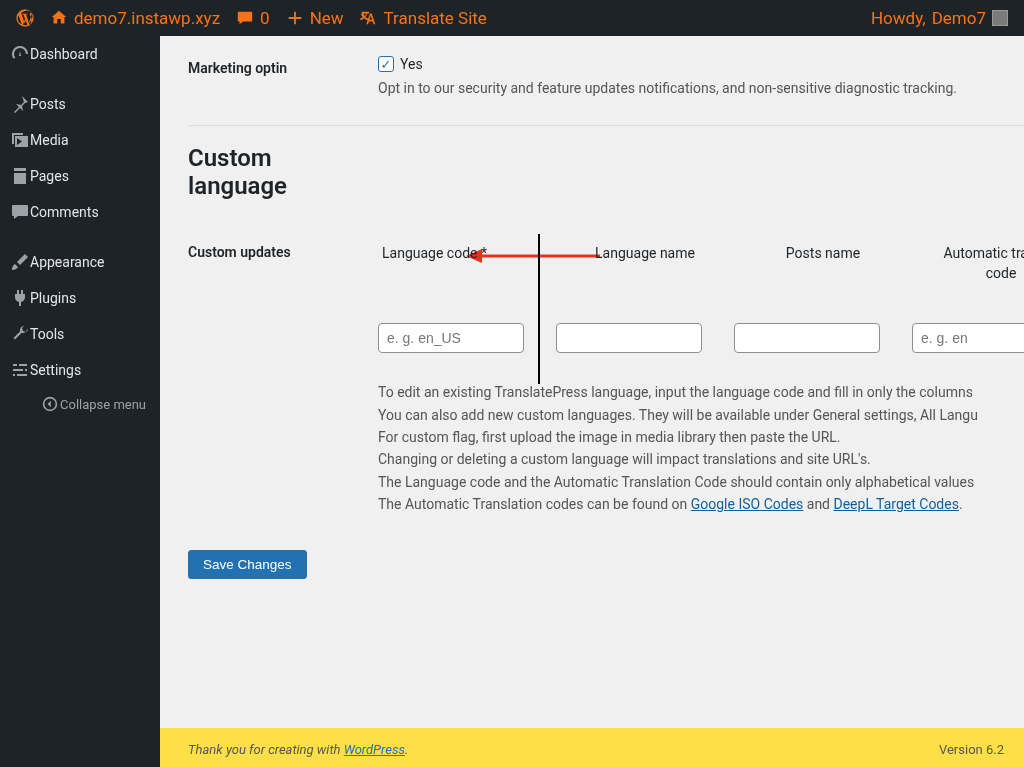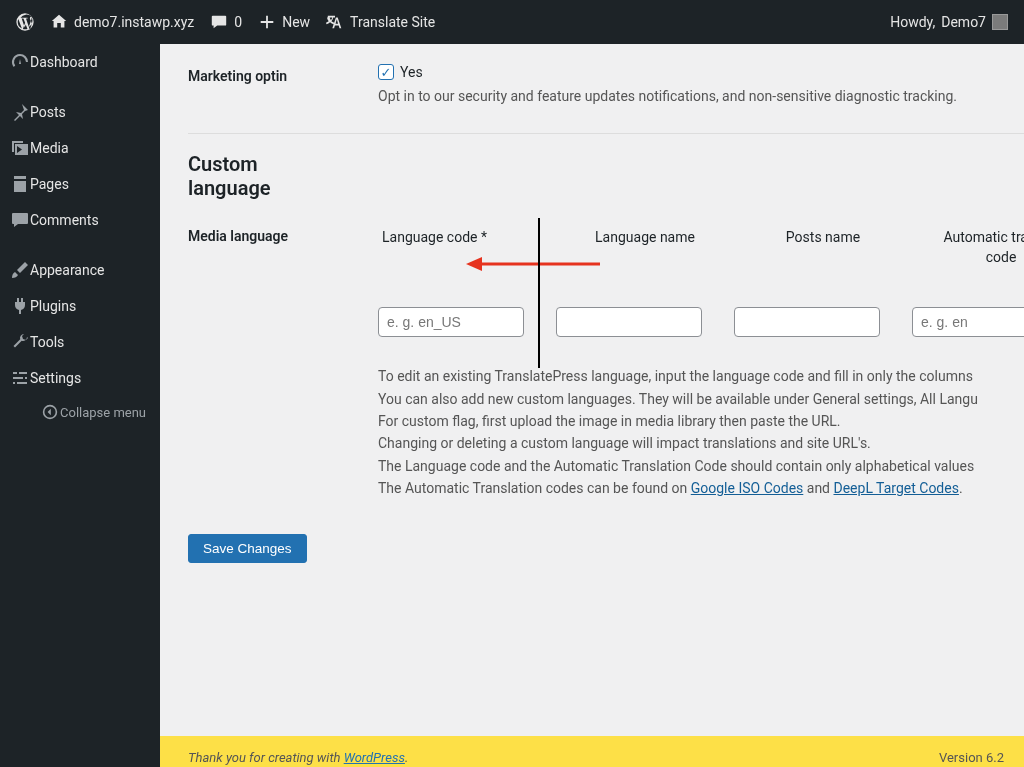--- a/index.html
+++ b/index.html
@@ -4,23 +4,23 @@
 <style>
   * { box-sizing: border-box; margin: 0; padding: 0; }
   body {
     font-family: -apple-system, BlinkMacSystemFont, "Segoe UI", Roboto, Oxygen-Sans, Ubuntu, Cantarell, "Helvetica Neue", sans-serif;
     font-size: 13px; color: #1d2327; background: #f0f0f1;
     width: 1024px; height: 767px; overflow: hidden;
   }
 
   
   .adminbar {
-    height: 44px; background: #1d2327; color: #e5e5e5;
+    height: 36px; background: #1d2327; color: #f97316;
     display: flex; align-items: center; justify-content: space-between;
-    font-size: 14px; padding: 0 8px;
+    font-size: 17px; padding: 0 8px;
   }
   .adminbar-left, .adminbar-right { display: flex; align-items: center; gap: 0; }
   .ab-item { display: flex; align-items: center; gap: 6px; padding: 0 8px; height: 32px; cursor: pointer; }
   .ab-icon { font-size: 17px; line-height: 1; display: inline-flex; }
   .ab-avatar { width: 16px; height: 16px; background: #7b7b7b; display: inline-block; border:1px solid #999; }
 
   
   .wrap { display: flex; height: calc(767px - 32px); }
   .sidebar {
     width: 160px; background: #1d2327; color: #c3c4c7;
@@ -41,21 +41,21 @@
     padding: 20px 0 0 28px; color:#1d2327;
   }
   .section-row { display:flex; margin-bottom: 14px; align-items:flex-start;}
   .label-col { width: 190px; flex-shrink:0; font-weight:600; font-size:14px; padding-top:4px;}
   .field-col { flex:1; font-size:14px; color:#555;}
   .checkbox-line { display:flex; align-items:center; gap:6px; color:#1d2327; margin-bottom:6px;}
   .opt-desc { color:#555; font-size:14px; line-height:1.5;}
 
   hr.divider { border:none; border-top:1px solid #ddd; margin: 26px 0 18px 0; width: 100%;}
 
-  h3.section-title { font-size:20px; font-weight:600; margin: 4px 0 28px 0;}
+  h3.section-title { font-size:24px; font-weight:600; margin: 4px 0 44px 0;}
 
   
   .arrow-annot {
     position:absolute; left: 306px; top: 208px; width: 140px; height: 24px; pointer-events:none;
   }
 
   
   .lang-table {
     margin-left: 190px; position:relative; font-size:14px; color:#1d2327; width: 680px;
   }
@@ -272,21 +272,21 @@
       <span>Custom<br>language</span>
     </h3>
 
     
     <svg class="arrow-annot" viewBox="0 0 140 24">
       <line x1="10" y1="12" x2="134" y2="12" stroke="#e6331f" stroke-width="3"></line>
       <polygon points="0,12 16,5 16,19" fill="#e6331f"></polygon>
     </svg>
 
     <div class="lang-section-row">
-      <div class="label-col">Media language</div>
+      <div class="label-col">Custom updates</div>
       <div style="flex:1; position:relative;">
         <div class="lang-table" style="margin-left:0;">
           <div class="vline"></div>
           <div class="lang-headers">
             <div>Language code *</div>
             <div>Language name</div>
             <div>Posts name</div>
             <div>Automatic translat<br>code</div>
           </div>
           <div class="lang-inputs">

